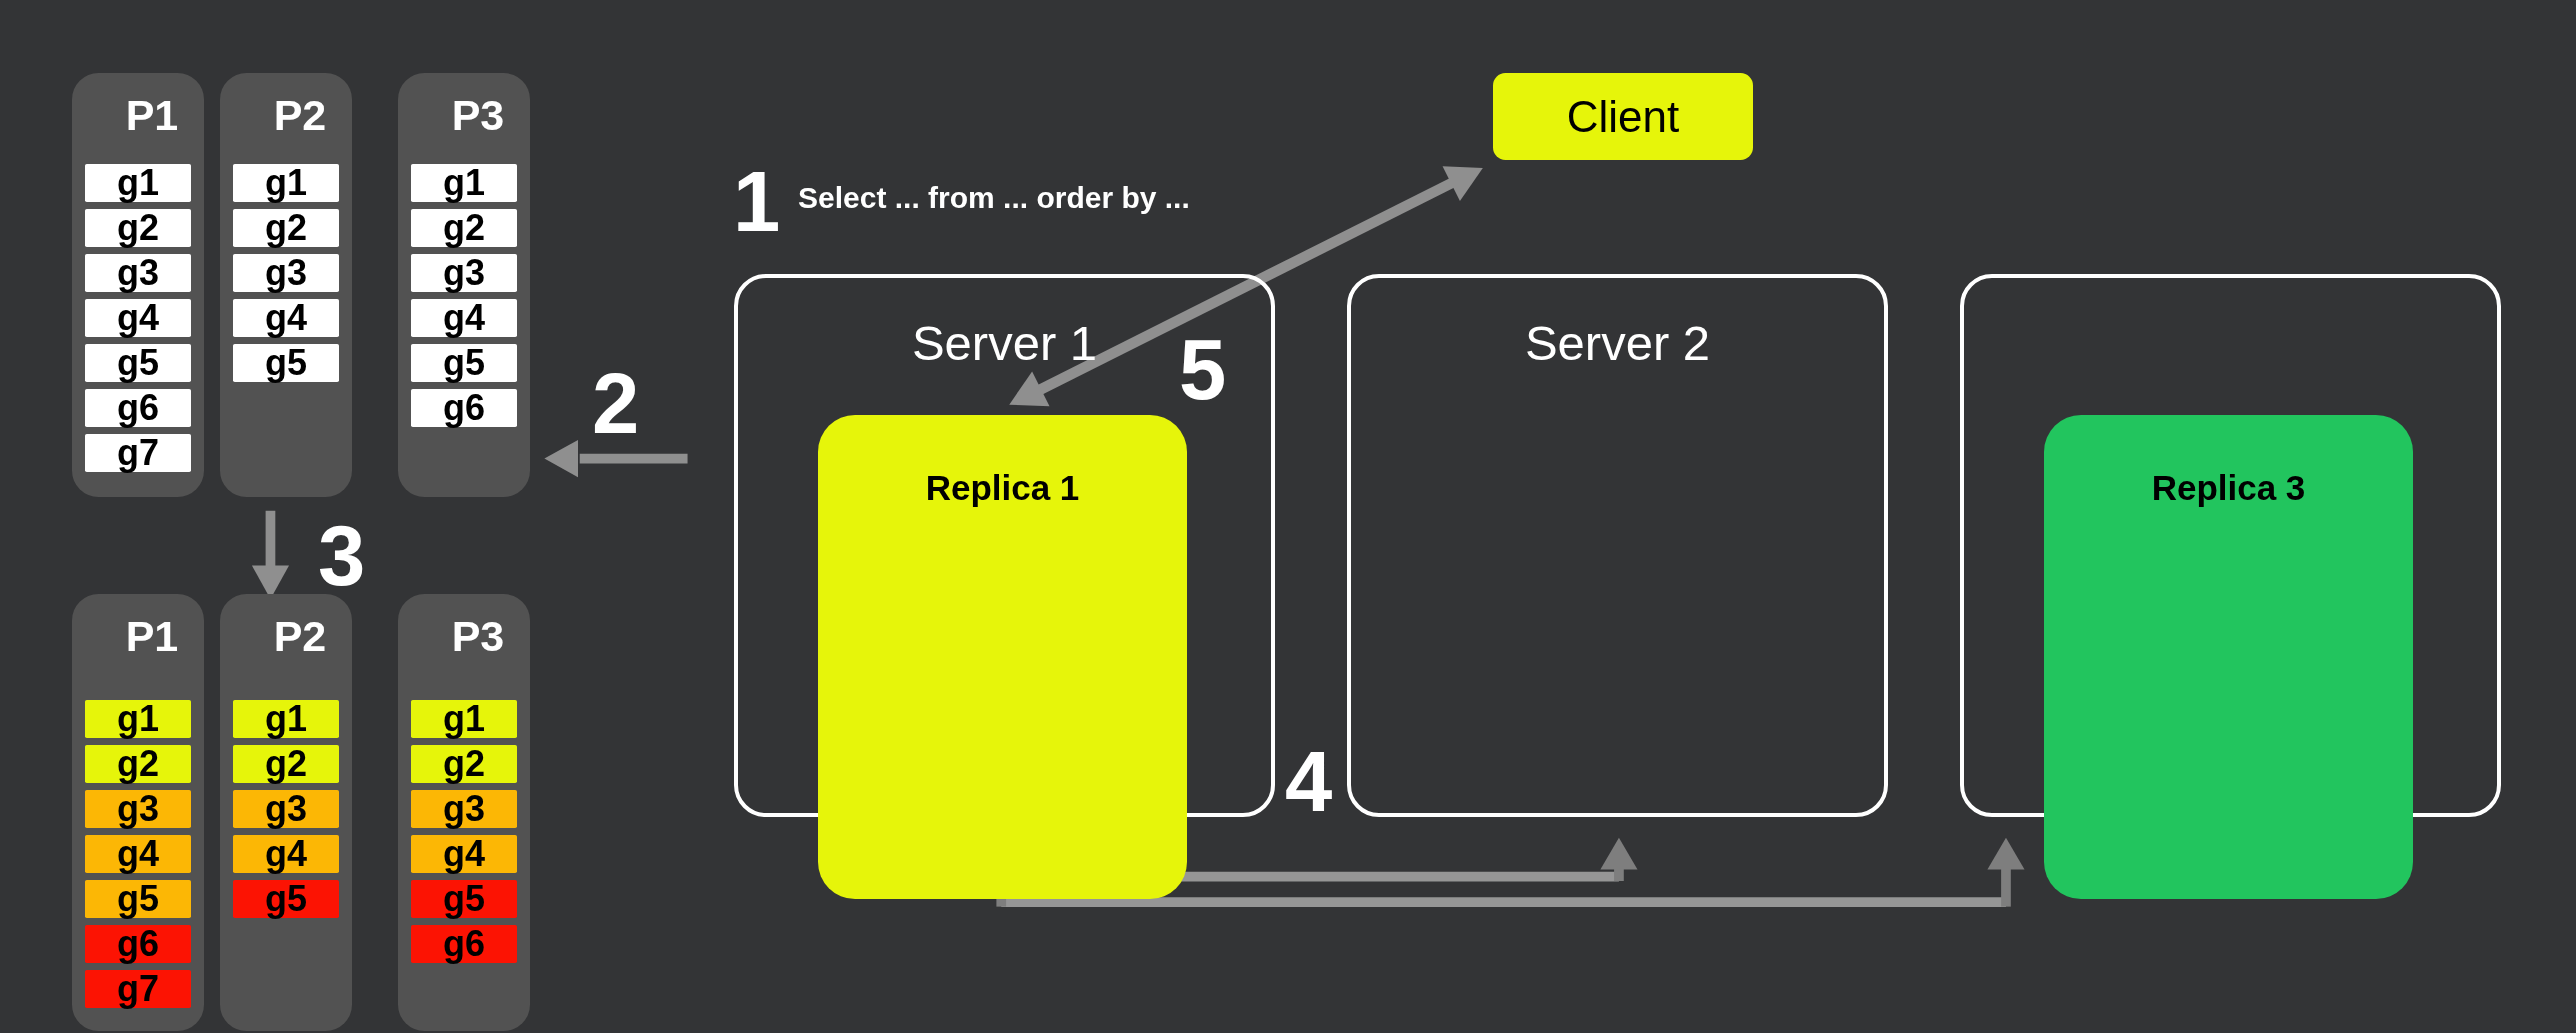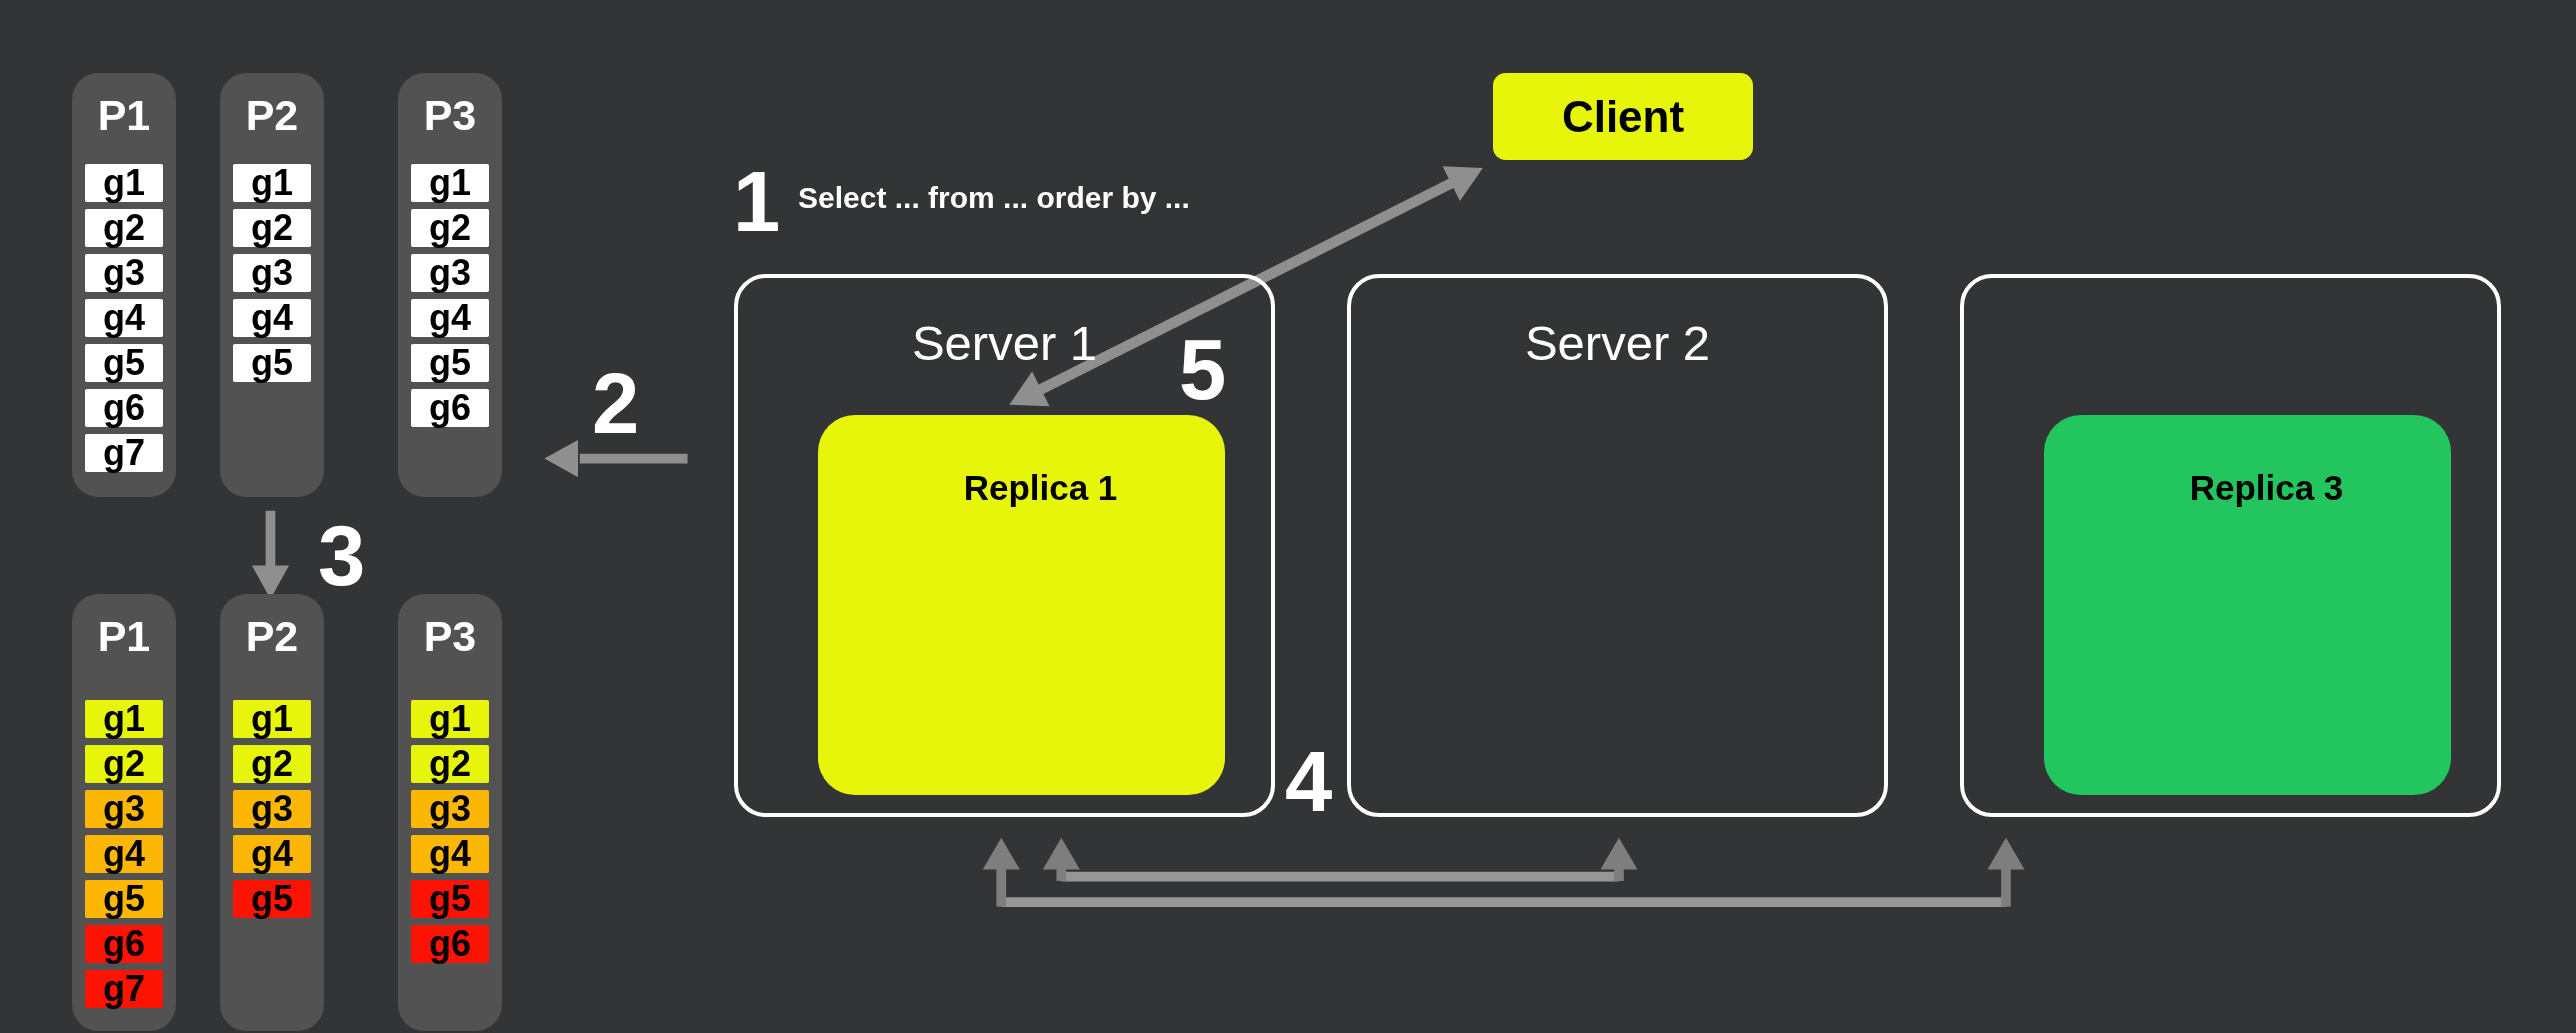--- a/index.html
+++ b/index.html
@@ -7,45 +7,45 @@
     width:2576px;height:1033px;overflow:hidden;position:relative;
     background:#333436;
     font-family:"Liberation Sans","DejaVu Sans",sans-serif;
   }
   #canvas{position:absolute;inset:0;}
 
   
   .pcols{position:absolute;left:0;width:619px;}
   .pcols.before{top:73px;height:424px;}
   .pcols.after{top:594px;height:437px;}
-  .pcol{position:absolute;width:104px;background:#525252;border-radius:26.5px;}
+  .pcol{position:absolute;width:104px;background:#525252;border-radius:26.5px;padding-left:28px;}
   .before .pcol{height:424px;}
   .after .pcol{height:437px;}
   .pcol:nth-child(1){left:72px;}
   .pcol:nth-child(2){left:220px;}
   .pcol:nth-child(3){left:398px;}
   .ptitle{margin-top:17.7px;text-align:center;font-size:43px;font-weight:600;color:#ffffff;}
   .items{position:absolute;top:91px;left:13.3px;right:13.3px;}
   .after .items{top:106px;}
   .item{height:38px;margin-bottom:7px;border-radius:1.8px;
         font-size:36px;font-weight:700;line-height:38px;text-align:center;color:#000;}
 
   
   .server{position:absolute;top:274px;height:543px;width:541px;
           border:4.4px solid #ffffff;border-radius:32px;box-sizing:border-box;}
   .server.s1{left:734px;}
   .server.s2{left:1347px;}
   .server.s3{left:1960px;}
   .server-title{margin-top:37px;text-align:center;font-size:49px;font-weight:500;color:#ffffff;}
-  .replica{position:absolute;left:80px;top:137px;width:369px;height:380px;border-radius:37px;padding-left:38px;}
+  .replica{position:absolute;left:80px;top:137px;width:369px;height:484px;border-radius:37px;}
   .replica-label{margin-top:53px;text-align:center;font-size:35px;font-weight:700;color:#000;}
 
   
   .client{position:absolute;left:1493px;top:73px;width:260px;height:87px;border-radius:12.4px;
-          text-align:center;font-size:44px;font-weight:700;line-height:87px;color:#000;}
+          text-align:center;font-size:44px;font-weight:400;line-height:87px;color:#000;}
 
   
   .bignum{position:absolute;color:#ffffff;font-size:85px;font-weight:700;line-height:1;}
   #num1{left:733px;top:159px;}
   #num2{left:592px;top:361px;}
   #num3{left:318px;top:513px;}
   #num4{left:1285px;top:739px;}
   #num5{left:1179px;top:327px;}
   #query{position:absolute;left:798px;top:181px;color:#ffffff;font-size:30px;font-weight:700;}
 

